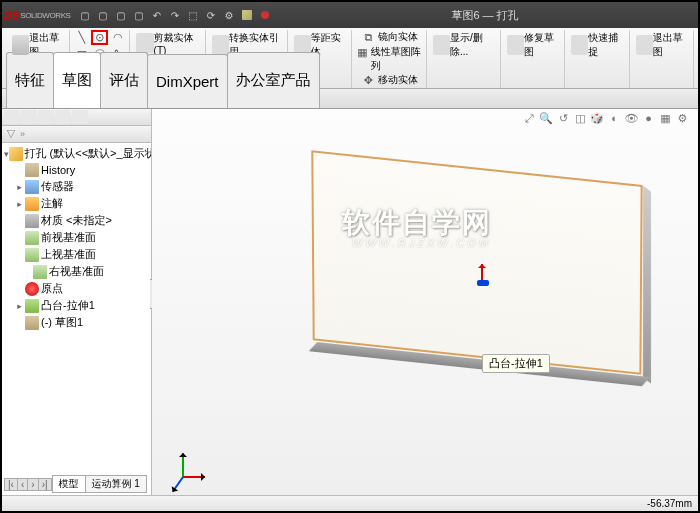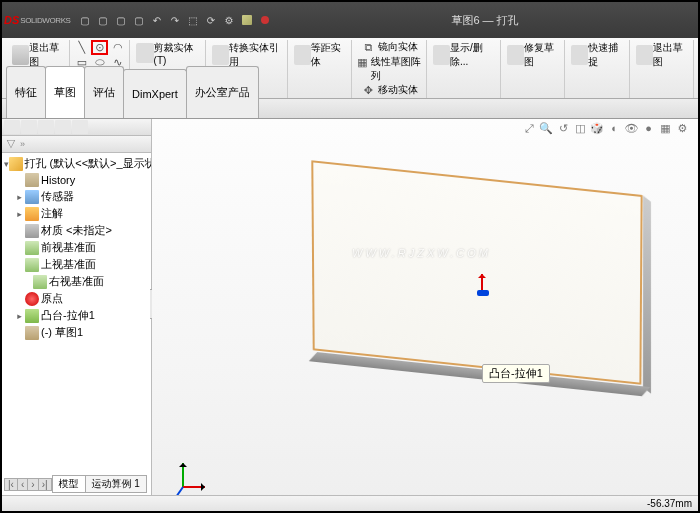--- a/index.html
+++ b/index.html
@@ -1,35 +1,35 @@
 <!DOCTYPE html>
 <html><head>
 <meta charset="utf-8">
 <style>
 * { margin: 0; padding: 0; box-sizing: border-box; font-family: "Microsoft YaHei", Arial, sans-serif; }
 body { width: 700px; height: 513px; background: #fff; font-size: 11px; position: relative; overflow: hidden; border: 2px solid #000; }
-.qat { height: 36px; background: linear-gradient(#4a4a4a, #3a3a3a); display: flex; align-items: center; padding: 0 2px; }
+.qat { height: 26px; background: linear-gradient(#4a4a4a, #3a3a3a); display: flex; align-items: center; padding: 0 2px; }
 .logo { width: 72px; height: 16px; display: flex; align-items: center; }
 .logo-ds { color: #dd0000; font-weight: bold; font-size: 11px; font-style: italic; }
 .logo-text { color: #bbb; font-size: 8px; margin-left: 1px; letter-spacing: -0.4px; }
 .qat-btn { width: 18px; height: 16px; display: flex; align-items: center; justify-content: center; color: #ccc; font-size: 10px; }
 .qat-btn.cube::before { content: ""; width: 10px; height: 10px; background: linear-gradient(135deg,#cc8,#aa6); border-radius: 1px; }
 .qat-btn.red-dot::before { content: ""; width: 8px; height: 8px; background: #c33; border-radius: 50%; }
 .title { flex: 1; text-align: center; color: #ddd; font-size: 11px; }
 .ribbon { min-height: 52px; background: linear-gradient(#f9f9f9,#e8e8e8); border-bottom: 1px solid #aaa; display: flex; padding: 2px 4px 0 4px; }
 .rb-group { display: flex; flex-direction: column; align-items: center; padding: 0 3px; border-right: 1px solid #ccc; }
 .rb-big { display: flex; align-items: center; font-size: 10px; padding: 1px 3px; cursor: pointer; }
 .rb-big .ico { width: 20px; height: 20px; background: #ddd; border-radius: 2px; margin-bottom: 1px; }
 .rb-big.exit .ico { background: linear-gradient(#ddd,#bbb); position: relative; }
 .rb-big.smart .ico { background: linear-gradient(#8cf,#48c); }
 .rb-small-row { display: flex; gap: 1px; }
 .rb-sm { width: 17px; height: 15px; display: flex; align-items: center; justify-content: center; font-size: 11px; color: #555; cursor: pointer; }
 .rb-sm.hl { border: 2px solid #e00; }
 .tabs { height: 20px; background: linear-gradient(#eee,#ddd); display: flex; align-items: flex-end; border-bottom: 1px solid #999; padding-left: 4px; }
-.tab { padding: 18px 8px; font-size: 11px; border: 1px solid #aaa; border-bottom: none; background: #eee; margin-right: -1px; border-radius: 3px 3px 0 0; cursor: pointer; }
+.tab { padding: 18px 8px; font-size: 15px; border: 1px solid #aaa; border-bottom: none; background: #eee; margin-right: -1px; border-radius: 3px 3px 0 0; cursor: pointer; }
 .tab.active { background: #fff; }
 .main { display: flex; height: 406px; position: relative; }
 .sidebar { width: 150px; background: #fff; border-right: 1px solid #bbb; display: flex; flex-direction: column; }
 .sb-tools { height: 17px; background: linear-gradient(#f5f5f5,#e0e0e0); border-bottom: 1px solid #bbb; display: flex; align-items: center; padding: 0 2px; gap: 1px; }
 .sb-tb { width: 16px; height: 14px; background: #e8e8e8; border-radius: 1px; }
 .sb-filter { height: 17px; background: linear-gradient(#f5f5f5,#e0e0e0); border-bottom: 1px solid #bbb; display: flex; align-items: center; padding: 0 2px; gap: 2px; }
 .sb-funnel { width: 14px; height: 14px; font-size: 11px; text-align: center; color: #888; }
 .tree { flex: 1; overflow: auto; padding: 2px 0; font-size: 11px; }
 .tree-item { display: flex; align-items: center; padding: 1px 2px; white-space: nowrap; cursor: pointer; }
 .tree-item .exp { width: 11px; text-align: center; color: #666; font-size: 9px; }
@@ -280,20 +280,21 @@
       <div class="edge-bottom"></div>
     </div>
 
     <div class="center-triad">
       <div class="ct-y"></div>
       <div class="ct-x"></div>
     </div>
 
     <div class="tooltip">凸台-拉伸1</div>
 
+    <div class="watermark">软件自学网</div>
     <div class="watermark-sub">WWW.RJZXW.COM</div>
 
     <div class="triad-vp">
       <div class="axis y"></div>
       <div class="axis x"></div>
       <div class="axis z"></div>
     </div>
   </div>
 </div>
 

